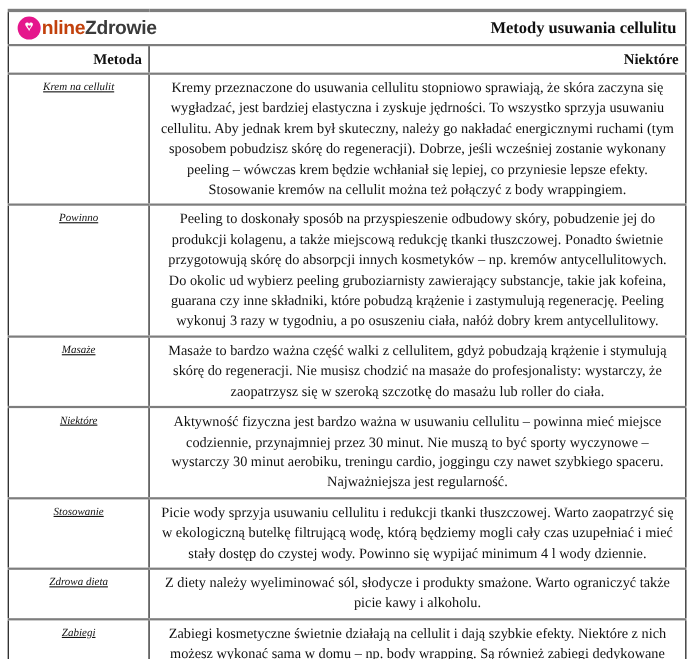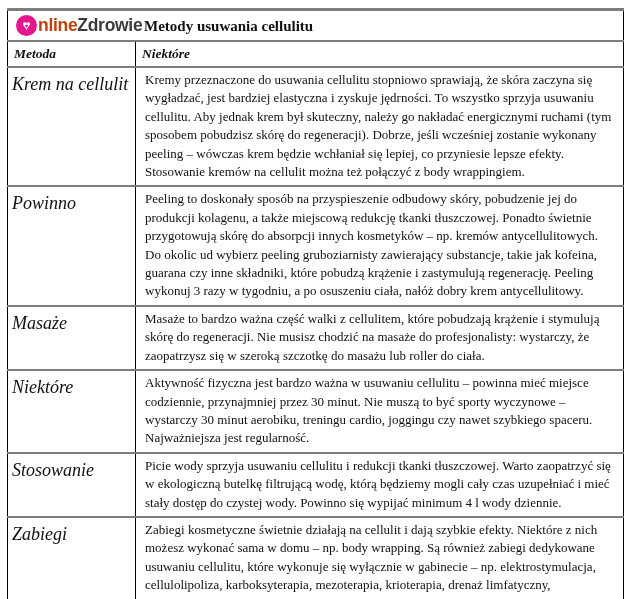--- a/index.html
+++ b/index.html
@@ -37,36 +37,37 @@
   }
   .logo-o .heart-white { color:#fff; font-size:14px; line-height:1; transform: translateY(-0.5px); }
   .logo-o .heart-inner {
     position:absolute; left:50%; top:50%; transform:translate(-50%,-54%);
     font-size:6px; line-height:1;
   }
   .logo-text {
     font-family: "Liberation Sans", "DejaVu Sans", sans-serif;
     font-weight: bold; font-size: 17.5px; letter-spacing: -0.3px; line-height:1;
   }
-  .title-wrap { flex:1 1 auto; text-align:left; }
+  .title-wrap { flex:1 1 auto; text-align:right; }
   .page-title { font-weight: bold; font-size: 15px; }
 
   
   th.col-header {
-    font-weight: bold; font-size: 13.5px; text-align:left;
-    padding: 4px 6px; vertical-align: middle; font-style: italic;
+    font-weight: bold; font-size: 13.5px; text-align:right;
+    padding: 4px 6px; vertical-align: middle;
   }
 
   
   td.method-cell {
-    font-style: italic; font-size: 18px; 
+    font-style: italic; font-size: 10px; text-align:center;
     padding: 6px 4px 4px 4px;
+    text-decoration: underline;
   }
   td.tip-cell {
-    font-size: 13px; line-height: 18.4px; text-align:left;
+    font-size: 13px; line-height: 18.4px; text-align:center;
     padding: 3px 9px 4px 9px;
   }
 </style>
 </head>
 <body>
 
 <div class="page">
   <table class="methods">
     <colgroup>
         <col class="method-col">
@@ -102,33 +103,37 @@
     <td class="tip-cell">Kremy przeznaczone do usuwania cellulitu stopniowo sprawiają, że skóra zaczyna się wygładzać, jest bardziej elastyczna i zyskuje jędrności. To wszystko sprzyja usuwaniu cellulitu. Aby jednak krem był skuteczny, należy go nakładać energicznymi ruchami (tym sposobem pobudzisz skórę do regeneracji). Dobrze, jeśli wcześniej zostanie wykonany peeling – wówczas krem będzie wchłaniał się lepiej, co przyniesie lepsze efekty. Stosowanie kremów na cellulit można też połączyć z body wrappingiem.</td>
   </tr>
 
   <tr>
     <td class="method-cell">Powinno</td>
     <td class="tip-cell">Peeling to doskonały sposób na przyspieszenie odbudowy skóry, pobudzenie jej do produkcji kolagenu, a także miejscową redukcję tkanki tłuszczowej. Ponadto świetnie przygotowują skórę do absorpcji innych kosmetyków – np. kremów antycellulitowych. Do okolic ud wybierz peeling gruboziarnisty zawierający substancje, takie jak kofeina, guarana czy inne składniki, które pobudzą krążenie i zastymulują regenerację. Peeling wykonuj 3 razy w tygodniu, a po osuszeniu ciała, nałóż dobry krem antycellulitowy.</td>
   </tr>
 
   <tr>
     <td class="method-cell">Masaże</td>
-    <td class="tip-cell">Masaże to bardzo ważna część walki z cellulitem, które pobudzają krążenie i stymulują skórę do regeneracji. Nie musisz chodzić na masaże do profesjonalisty: wystarczy, że zaopatrzysz się w szeroką szczotkę do masażu lub roller do ciała.</td>
+    <td class="tip-cell">Masaże to bardzo ważna część walki z cellulitem, gdyż pobudzają krążenie i stymulują skórę do regeneracji. Nie musisz chodzić na masaże do profesjonalisty: wystarczy, że zaopatrzysz się w szeroką szczotkę do masażu lub roller do ciała.</td>
   </tr>
 
   <tr>
     <td class="method-cell">Niektóre</td>
     <td class="tip-cell">Aktywność fizyczna jest bardzo ważna w usuwaniu cellulitu – powinna mieć miejsce codziennie, przynajmniej przez 30 minut. Nie muszą to być sporty wyczynowe – wystarczy 30 minut aerobiku, treningu cardio, joggingu czy nawet szybkiego spaceru. Najważniejsza jest regularność.</td>
   </tr>
 
   <tr>
     <td class="method-cell">Stosowanie</td>
     <td class="tip-cell">Picie wody sprzyja usuwaniu cellulitu i redukcji tkanki tłuszczowej. Warto zaopatrzyć się w ekologiczną butelkę filtrującą wodę, którą będziemy mogli cały czas uzupełniać i mieć stały dostęp do czystej wody. Powinno się wypijać minimum 4 l wody dziennie.</td>
   </tr>
 
+  <tr>
+    <td class="method-cell">Zdrowa dieta</td>
+    <td class="tip-cell">Z diety należy wyeliminować sól, słodycze i produkty smażone. Warto ograniczyć także picie kawy i alkoholu.</td>
+  </tr>
 
   <tr>
     <td class="method-cell">Zabiegi</td>
     <td class="tip-cell">Zabiegi kosmetyczne świetnie działają na cellulit i dają szybkie efekty. Niektóre z nich możesz wykonać sama w domu – np. body wrapping. Są również zabiegi dedykowane usuwaniu cellulitu, które wykonuje się wyłącznie w gabinecie – np. elektrostymulacja, cellulolipoliza, karboksyterapia, mezoterapia, krioterapia, drenaż limfatyczny, endermologia LPG czy liposukcja laserowa.</td>
   </tr>
 </tbody>
   </table>
 </div>
 
 </body></html>

